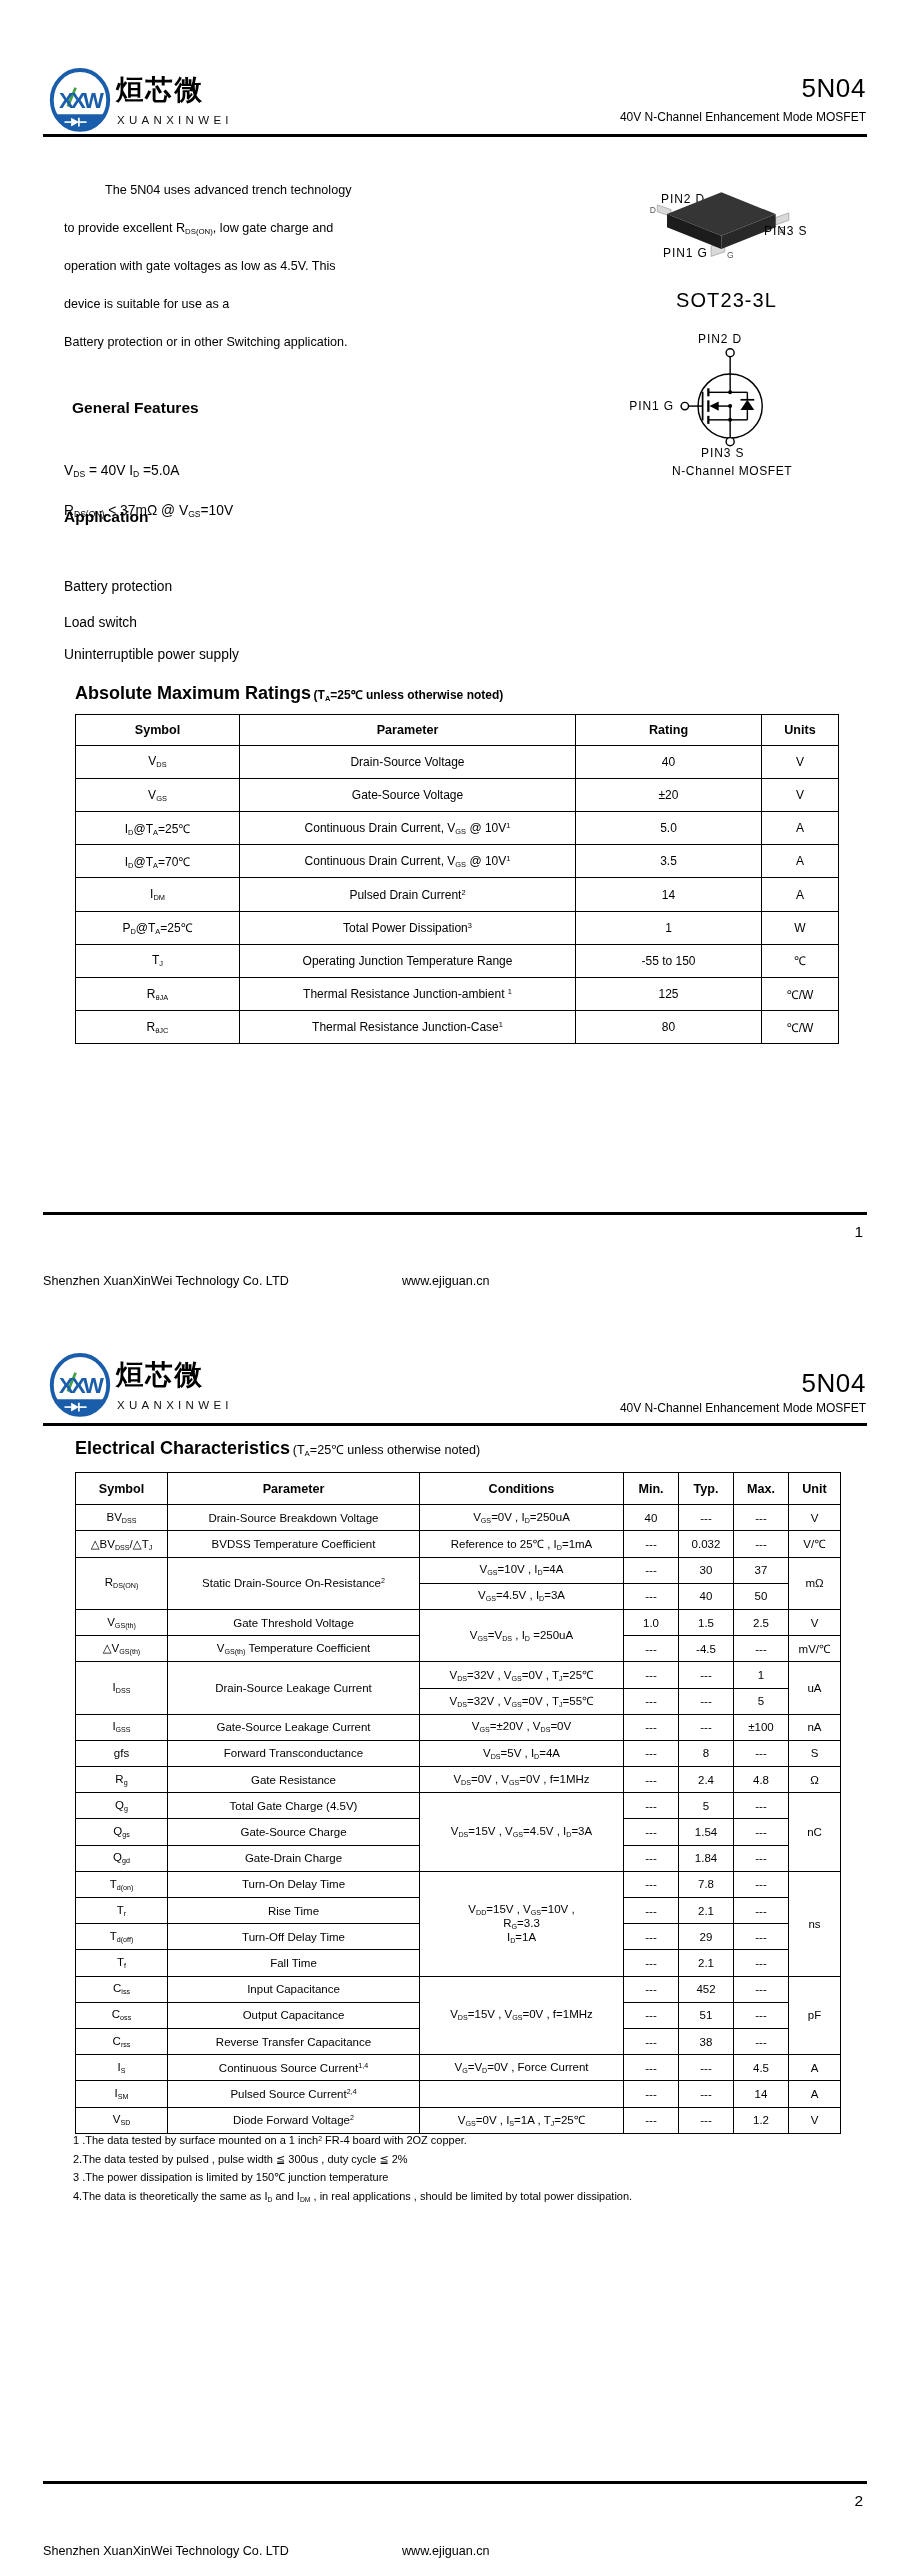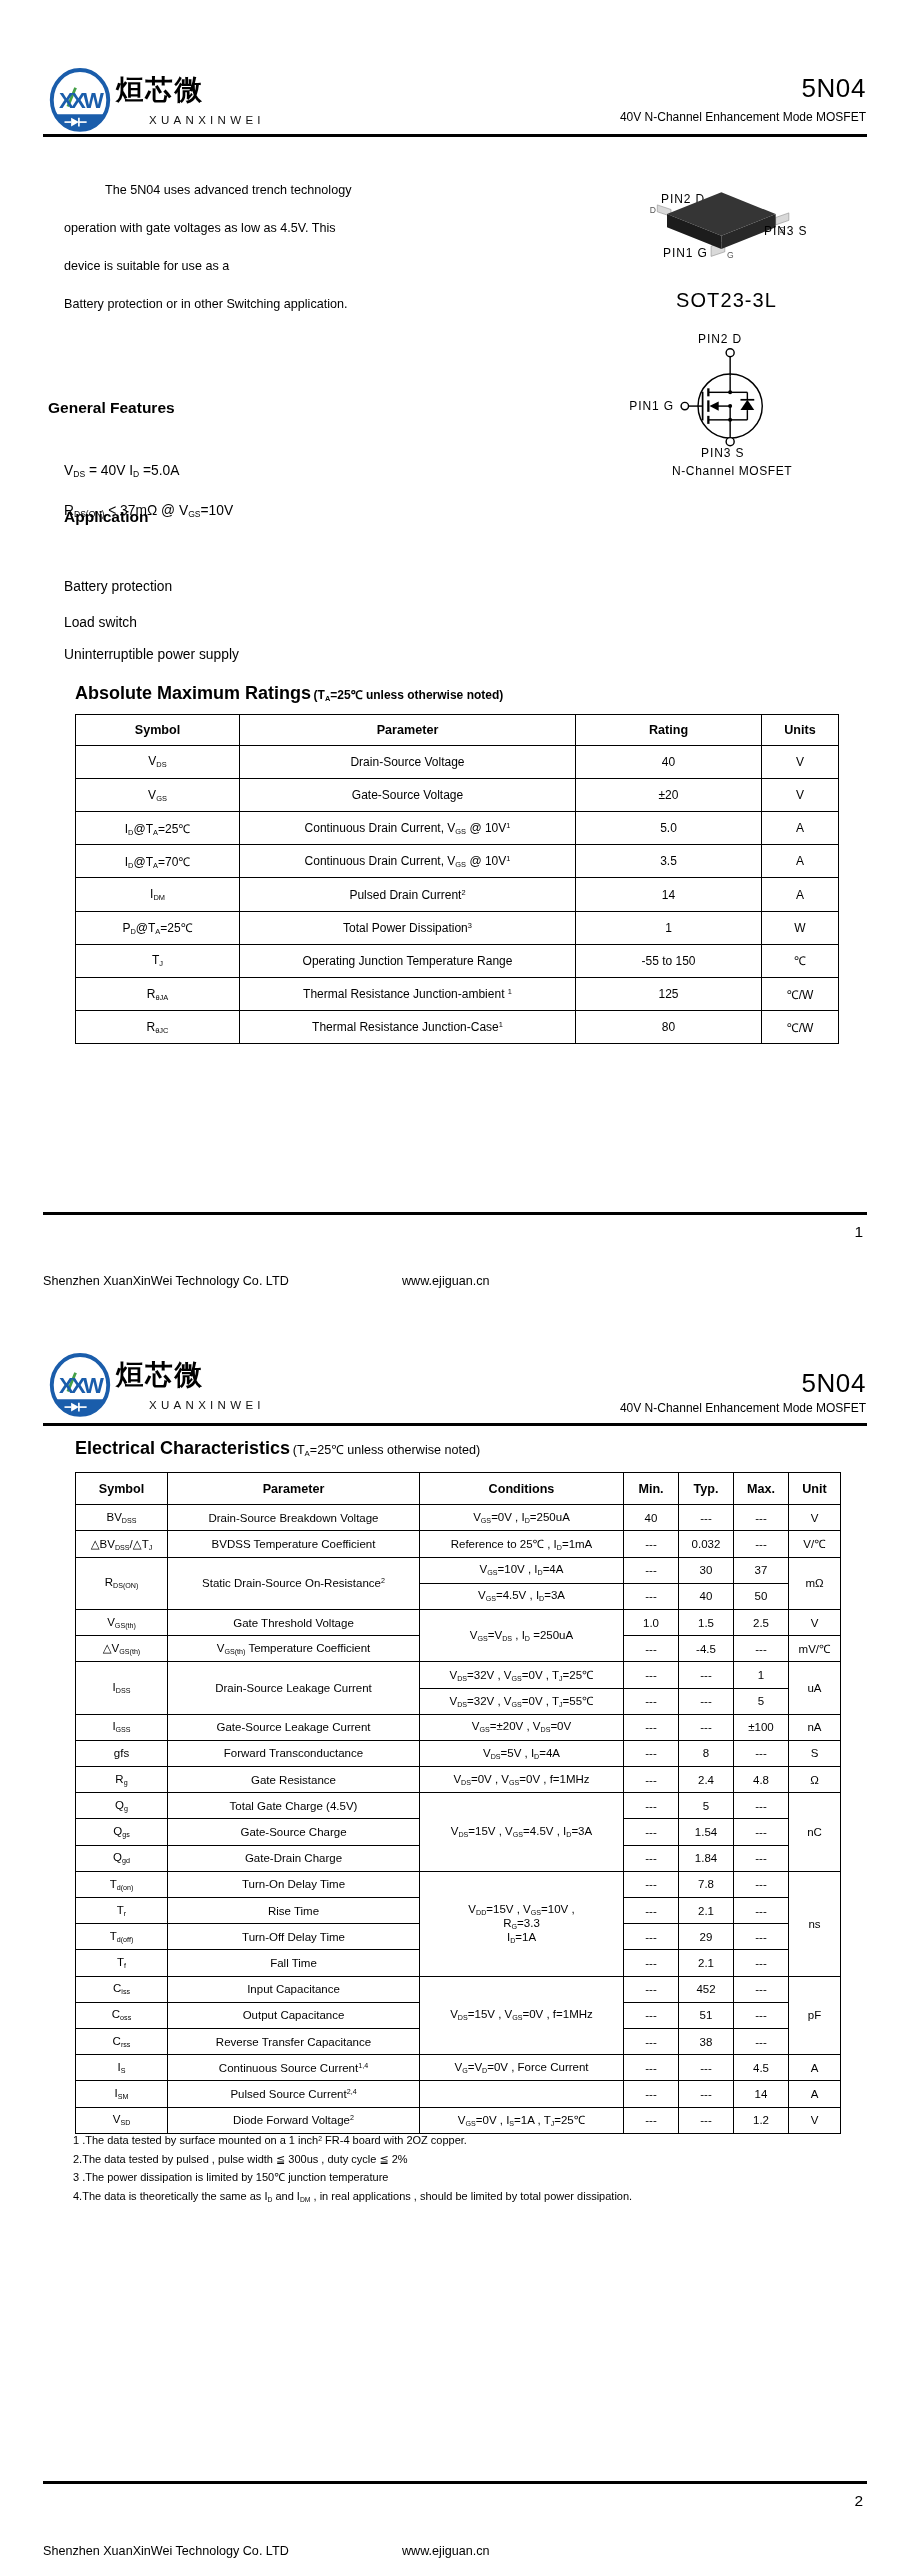--- a/index.html
+++ b/index.html
@@ -2,21 +2,21 @@
 <html style="font-size:9.2px"><head>
 <meta charset="utf-8">
 <style>
   html,body{margin:0;padding:0;background:#fff;}
   #sheet{position:relative;width:910px;height:2576px;background:#fff;color:#000;
          font-family:"Liberation Sans", sans-serif;overflow:hidden;}
   .abs{position:absolute;}
   .rule{position:absolute;left:43px;width:824px;height:2.9px;background:#000;}
   
   .brand-cn{font-size:27.5px;font-weight:bold;letter-spacing:1.7px;}
-  .brand-en{font-size:11.5px;letter-spacing:4.3px;color:#111;margin-left:32px;}
+  .brand-en{font-size:11.5px;letter-spacing:4.3px;color:#111;}
   .part-number{font-size:26px;text-align:right;letter-spacing:0.6px;margin-left:16px;}
   .subtitle{font-size:12px;text-align:center;}
   
   .intro-line{font-size:12.6px;height:38px;line-height:13.8px;}
   .sec-title{font-size:15.5px;font-weight:bold;}
   .body-line{font-size:13.8px;margin-top:34px;}
   
   .pin-label{font-size:12px;letter-spacing:0.9px;}
   .pkg-name{font-size:20px;letter-spacing:1.1px;}
   .sym-caption{font-size:12px;letter-spacing:0.6px;}
@@ -57,26 +57,27 @@
     <line x1="54" y1="98" x2="68" y2="98" stroke="#ffffff" stroke-width="3"></line>
   </svg>
   <div class="abs brand-cn" style="left:116px;top:72px">烜芯微</div>
   <div class="abs brand-en" style="left:117px;top:114px">XUANXINWEI</div>
   <div class="abs part-number" style="right:44px;top:73px">5N04</div>
   <div class="abs subtitle" style="right:44px;top:110px">40V  N-Channel Enhancement Mode MOSFET</div>
   <div class="rule" style="top:134px"></div>
 
   <div class="abs" style="left:64px;top:184px;width:551px">
     <div class="intro-line" style="padding-left:41px">The  5N04  uses advanced trench technology</div>
+    <div class="intro-line">to provide excellent R<sub>DS(ON)</sub>, low gate charge and</div>
     <div class="intro-line">operation with gate voltages as low as 4.5V. This</div>
     <div class="intro-line">device is suitable for use as a</div>
     <div class="intro-line">Battery protection or in other Switching application.</div>
   </div>
 
-  <div class="abs sec-title" style="left:48px;top:399px">General Features</div>
+  <div class="abs sec-title" style="left:72px;top:399px">General Features</div>
   <div class="abs body-line" style="left:64px;top:429px">V<sub>DS</sub> = 40V  I<sub>D</sub> =5.0A</div>
   <div class="abs body-line" style="left:64px;top:469px">R<sub>DS(ON)</sub> &lt; 37mΩ @ V<sub>GS</sub>=10V</div>
   <div class="abs sec-title" style="left:64px;top:508px">Application</div>
   <div class="abs body-line" style="left:64px;top:545px">Battery protection</div>
   <div class="abs body-line" style="left:64px;top:581px">Load switch</div>
   <div class="abs body-line" style="left:64px;top:613px">Uninterruptible power supply</div>
 
   <div class="abs pin-label" style="left:661px;top:192px">PIN2 D</div>
   <svg class="abs" style="left:647px;top:184px" width="143" height="75" viewBox="0 0 250 130">
     <polygon points="18,36 42,44 42,56 18,48" fill="#d9d9d9" stroke="#8a8a8a" stroke-width="1"></polygon>

